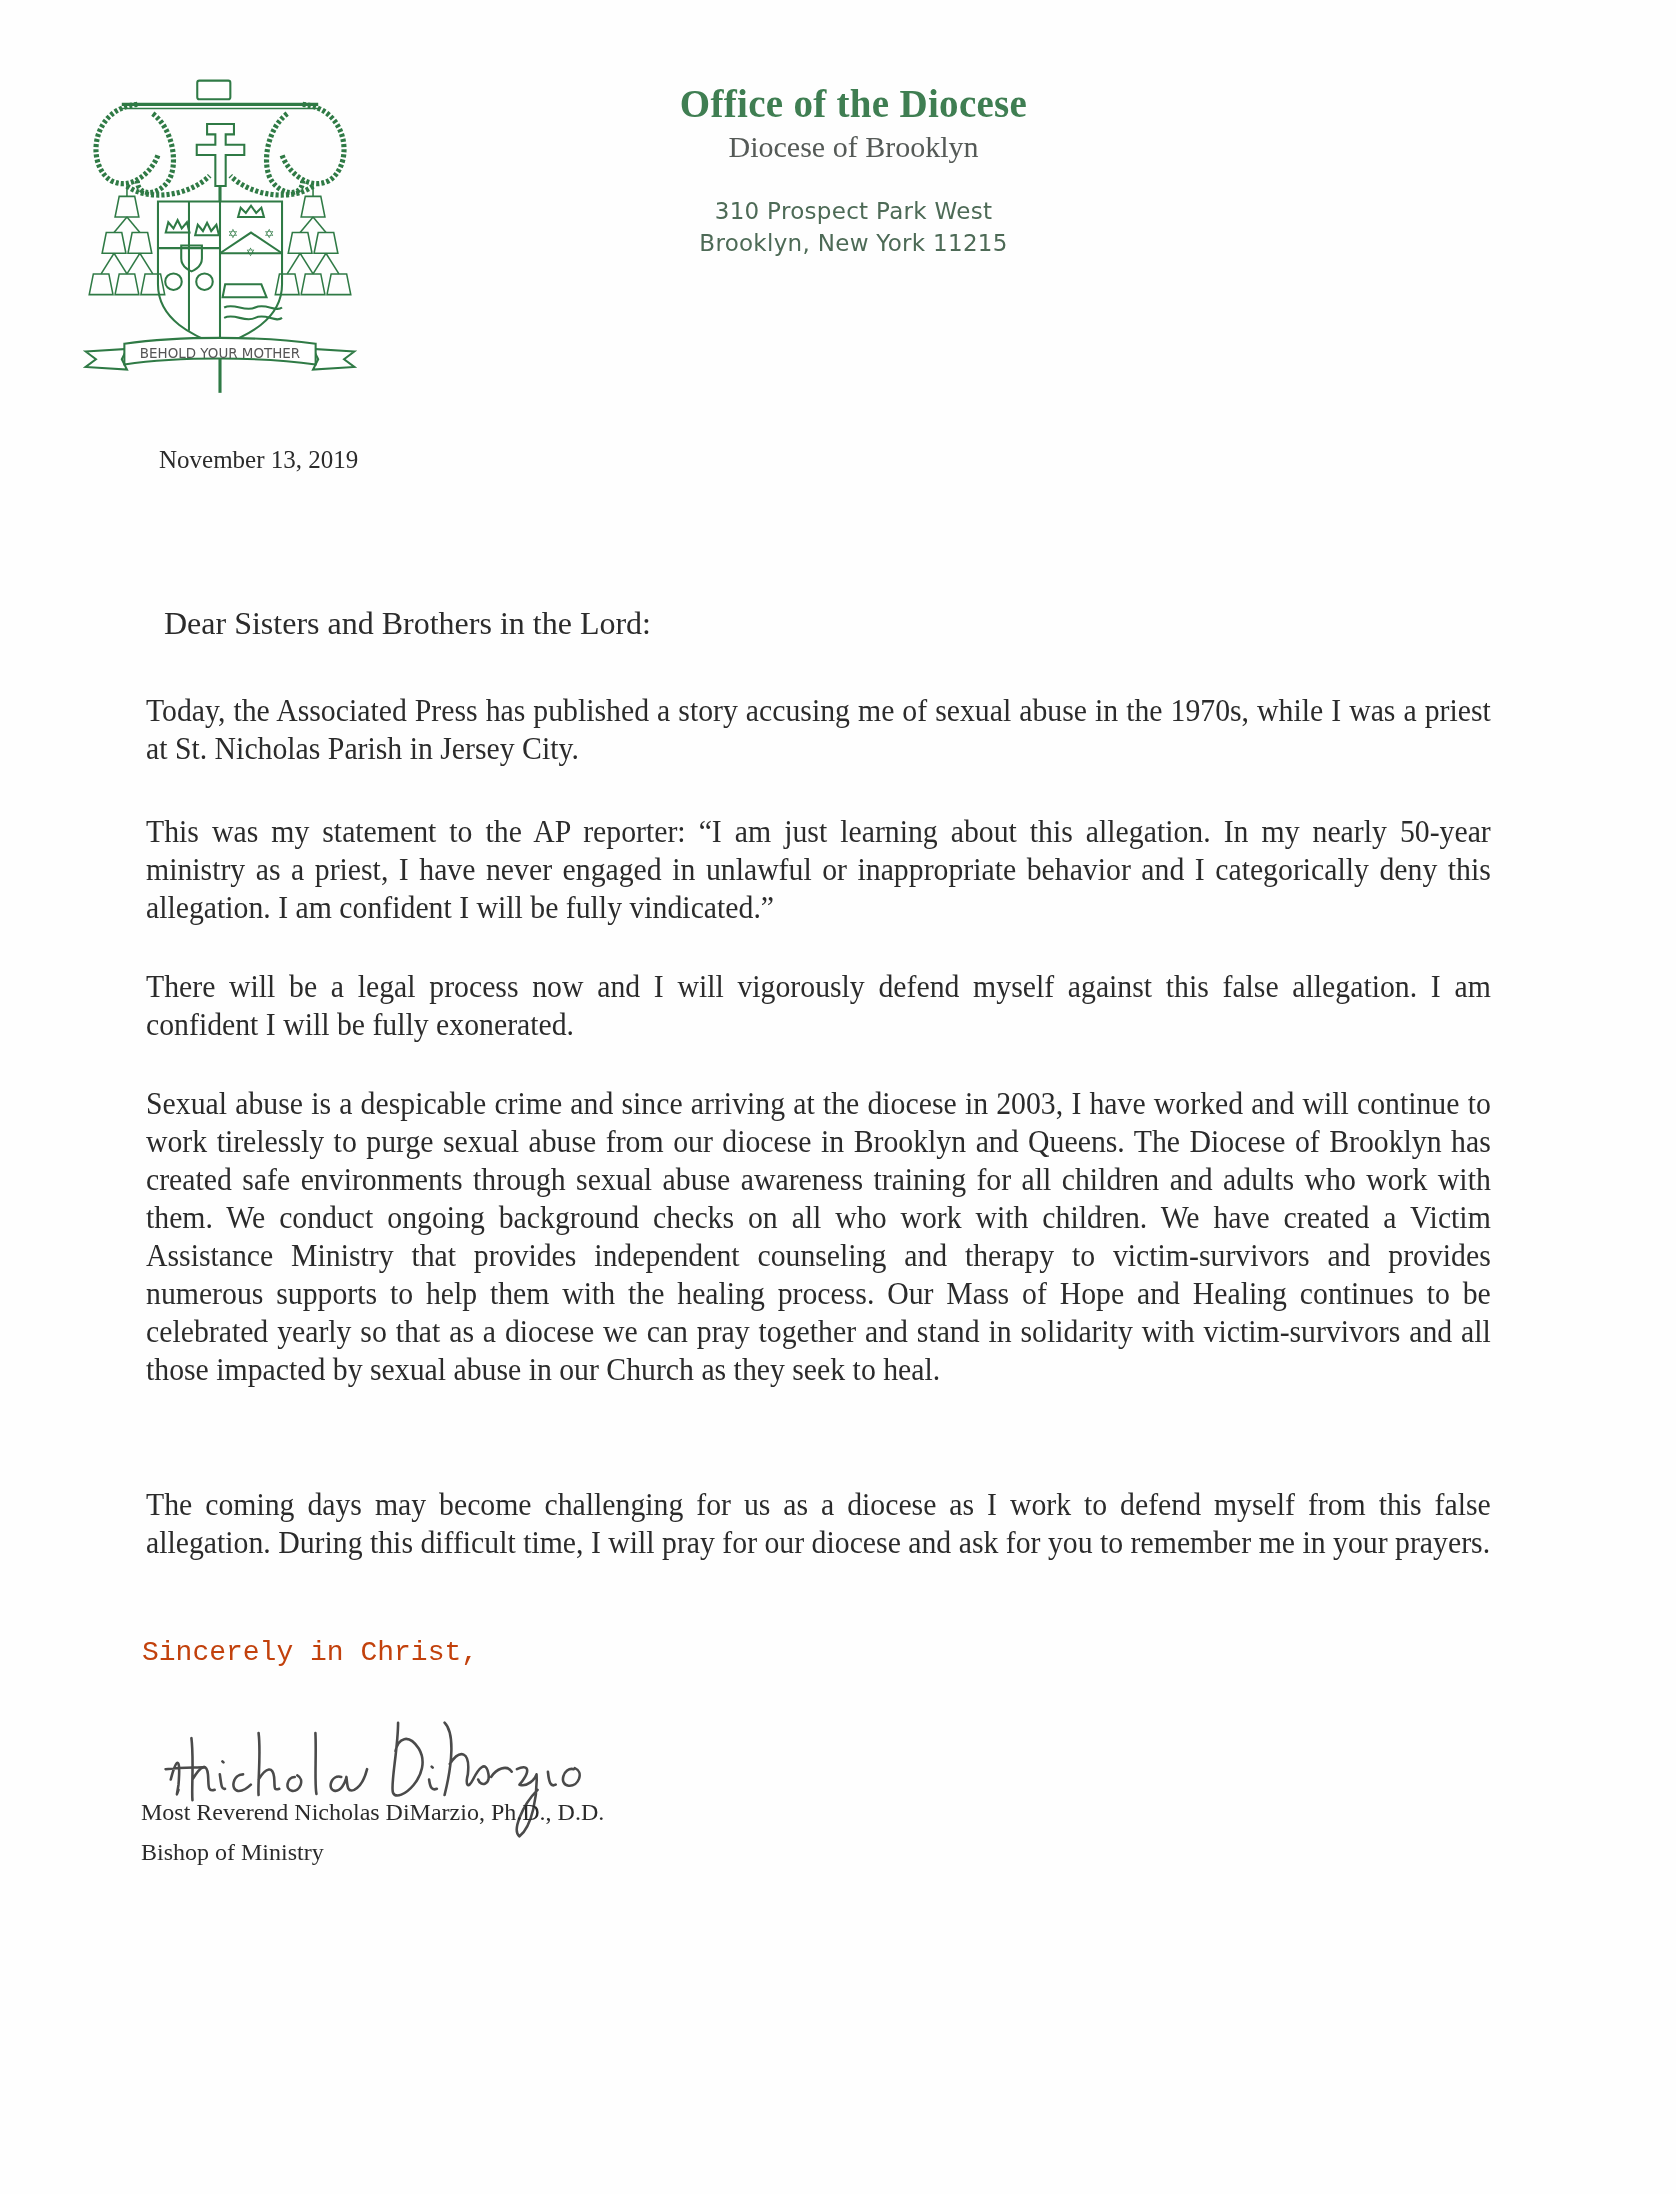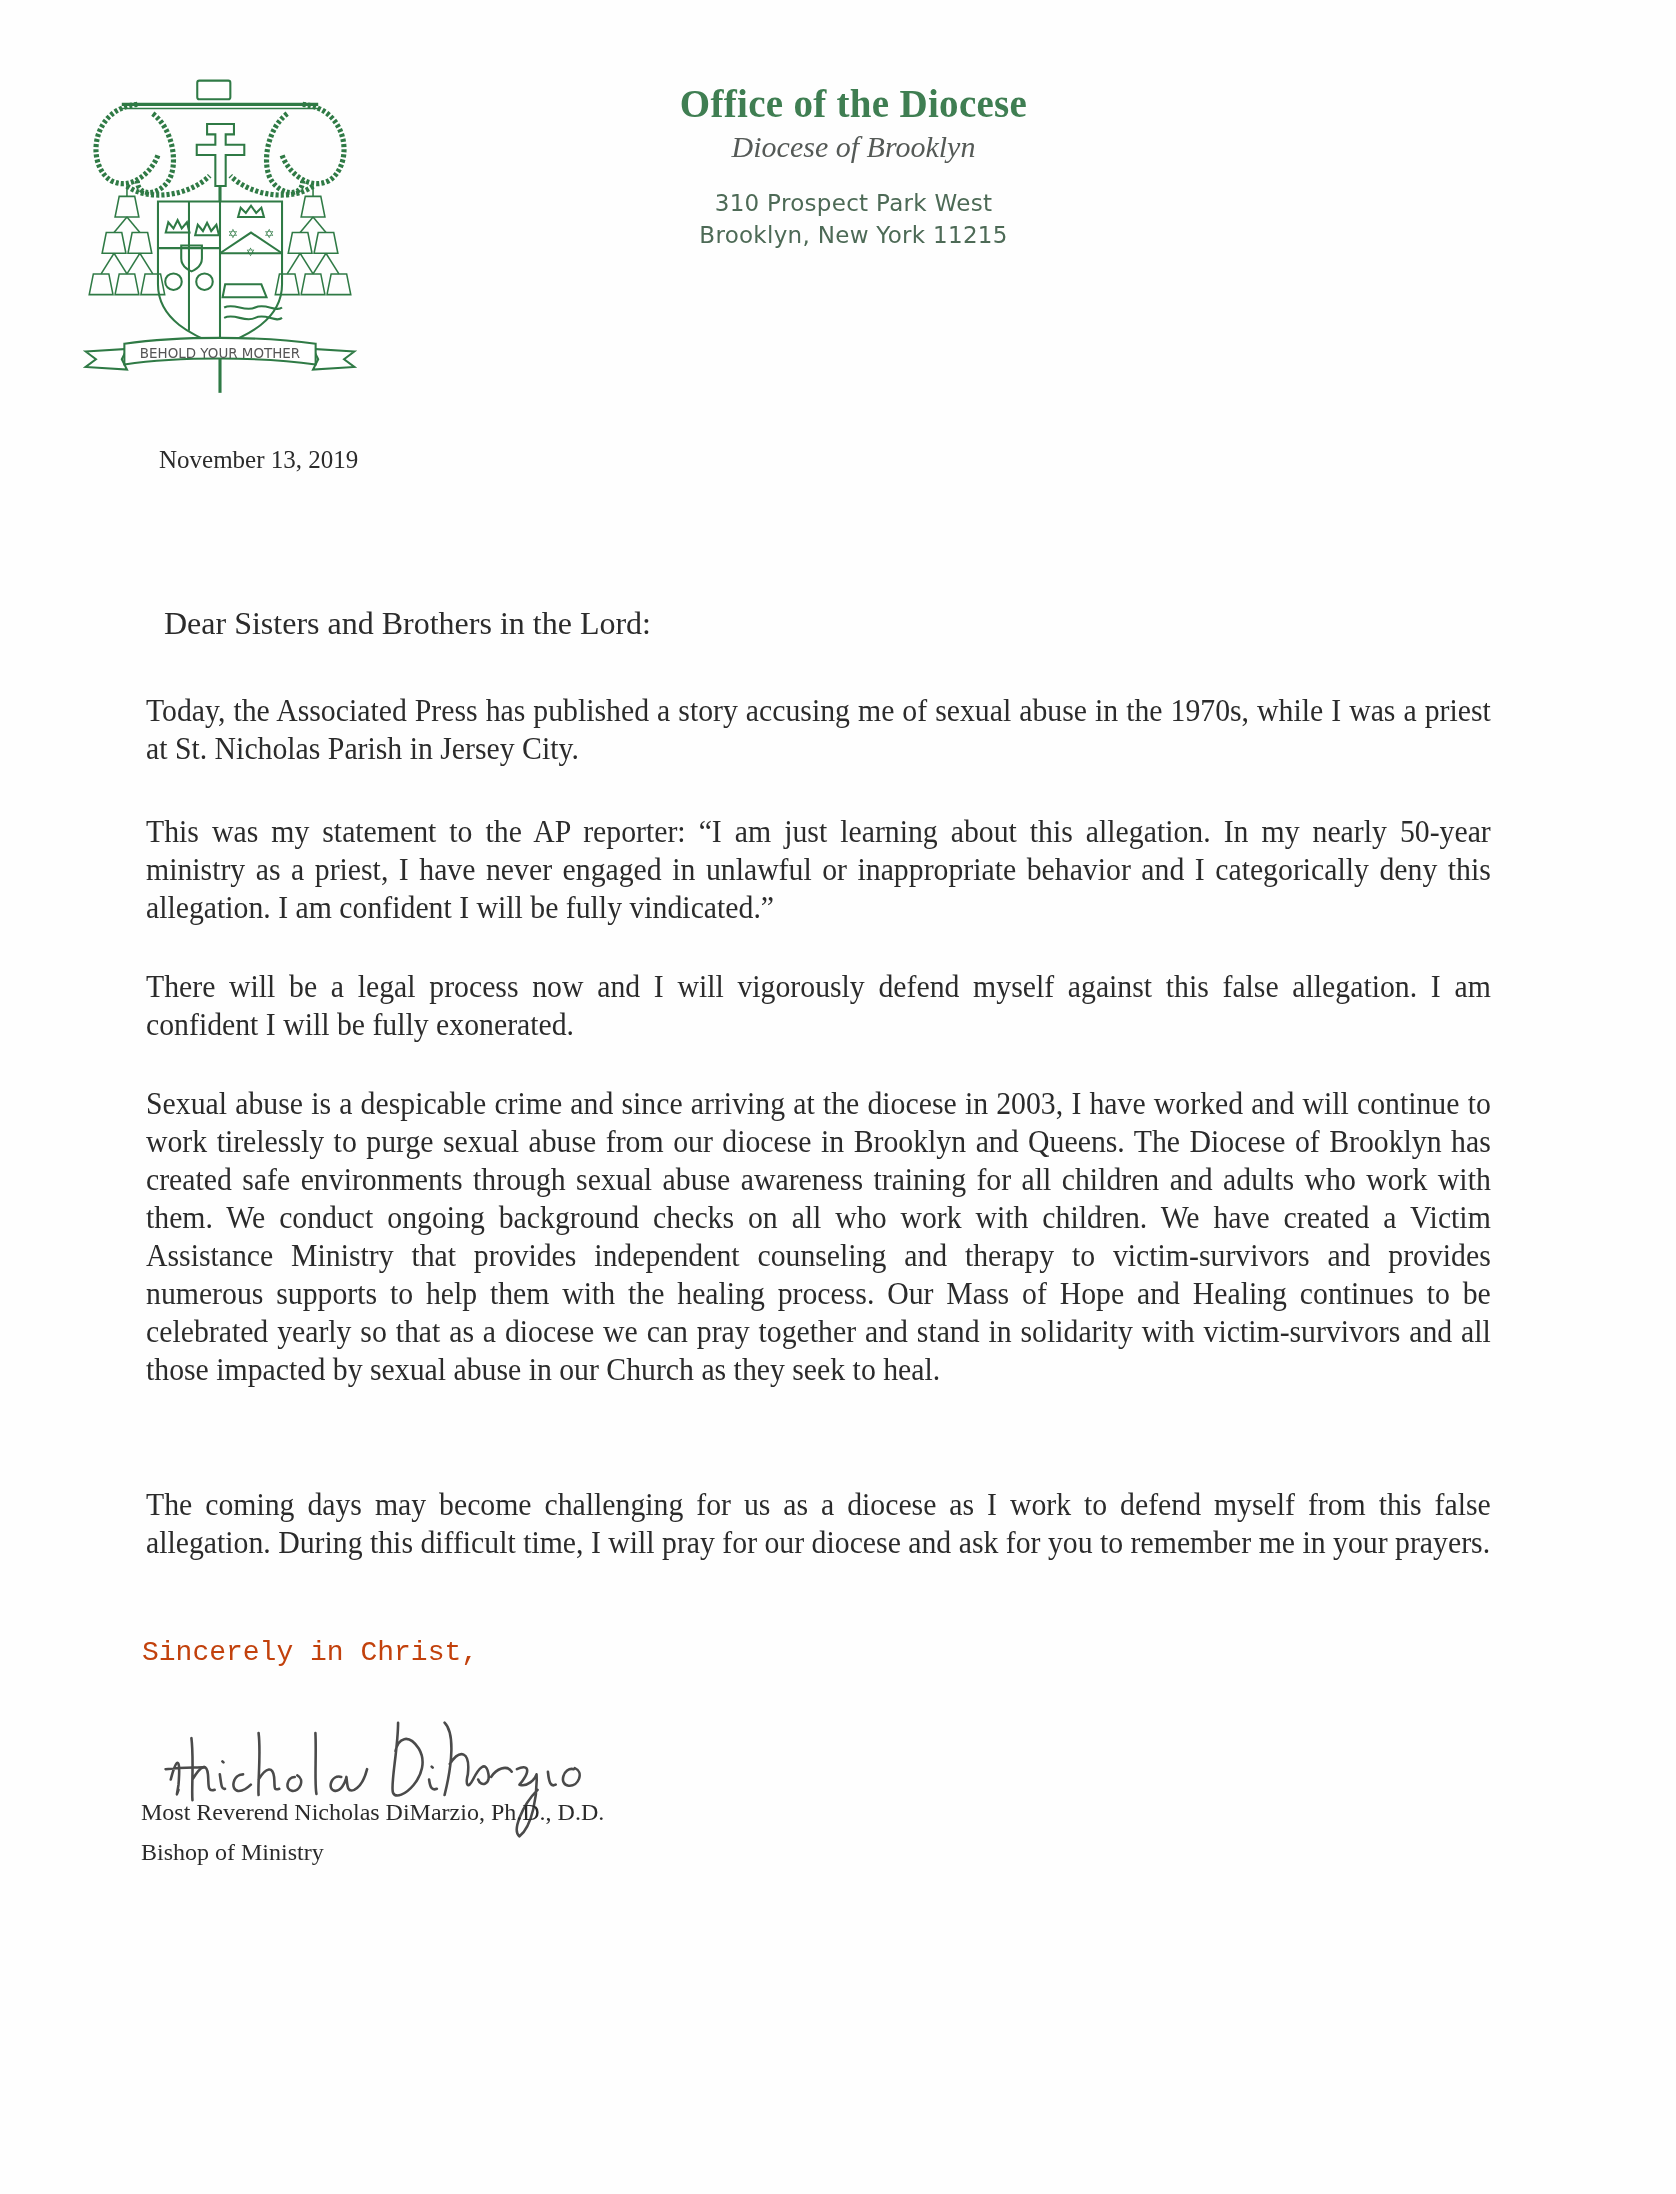--- a/index.html
+++ b/index.html
@@ -6,22 +6,22 @@
   body { width: 1677px; height: 2194px; position: relative; overflow: hidden; }
   .page { position: absolute; left: 0; top: 0; width: 1677px; height: 2194px; background: #fefefe; }
 
   
   .crest { position: absolute; left: 75px; top: 62px; width: 290px; height: 336px; }
   .crest svg { width: 100%; height: 100%; }
 
   
   .letterhead { position: absolute; left: 595px; top: 83px; width: 517px; text-align: center; }
   .lh-office { font-family: "Liberation Serif", "DejaVu Serif", serif; font-weight: bold; font-size: 39px; color: #3f7e52; letter-spacing: 0.3px; line-height: 1.1; }
-  .lh-diocese { font-family: "Liberation Serif", "DejaVu Serif", serif; font-style: italic; font-size: 30px; color: #555a57; margin-top: 4.1px; line-height: 1.15; }
-  .lh-address { font-family: "DejaVu Sans", "Liberation Sans", sans-serif; font-size: 23px; color: #4d6a56; margin-top: 24px; line-height: 1.35; letter-spacing: 0.3px; }
+  .lh-diocese { font-family: "Liberation Serif", "DejaVu Serif", serif; font-size: 30px; color: #555a57; margin-top: 4.1px; line-height: 1.15; }
+  .lh-address { font-family: "DejaVu Sans", "Liberation Sans", sans-serif; font-size: 23px; color: #4d6a56; margin-top: 32px; line-height: 1.35; letter-spacing: 0.3px; }
   .date { position: absolute; left: 159px; top: 446px; font-family: "Liberation Serif", serif; font-size: 25px; color: #2b2b2b; }
   .salutation { position: absolute; left: 158px; top: 605px; font-family: "Liberation Serif", serif; font-size: 32px; color: #2b2b2b; margin-left: 6px; }
 
   .para { position: absolute; left: 146px; width: 1345px; text-align: justify; text-align-last: left;
           font-family: "Liberation Serif", "DejaVu Serif", serif; font-size: 32px; line-height: 38px; color: #2b2b2b;
           transform: scaleX(0.93); transform-origin: left top; width: 1446px; }
   .p1 { top: 691px; }
   .p2 { top: 812px; }
   .p3 { top: 967px; }
   .p4 { top: 1084px; }

